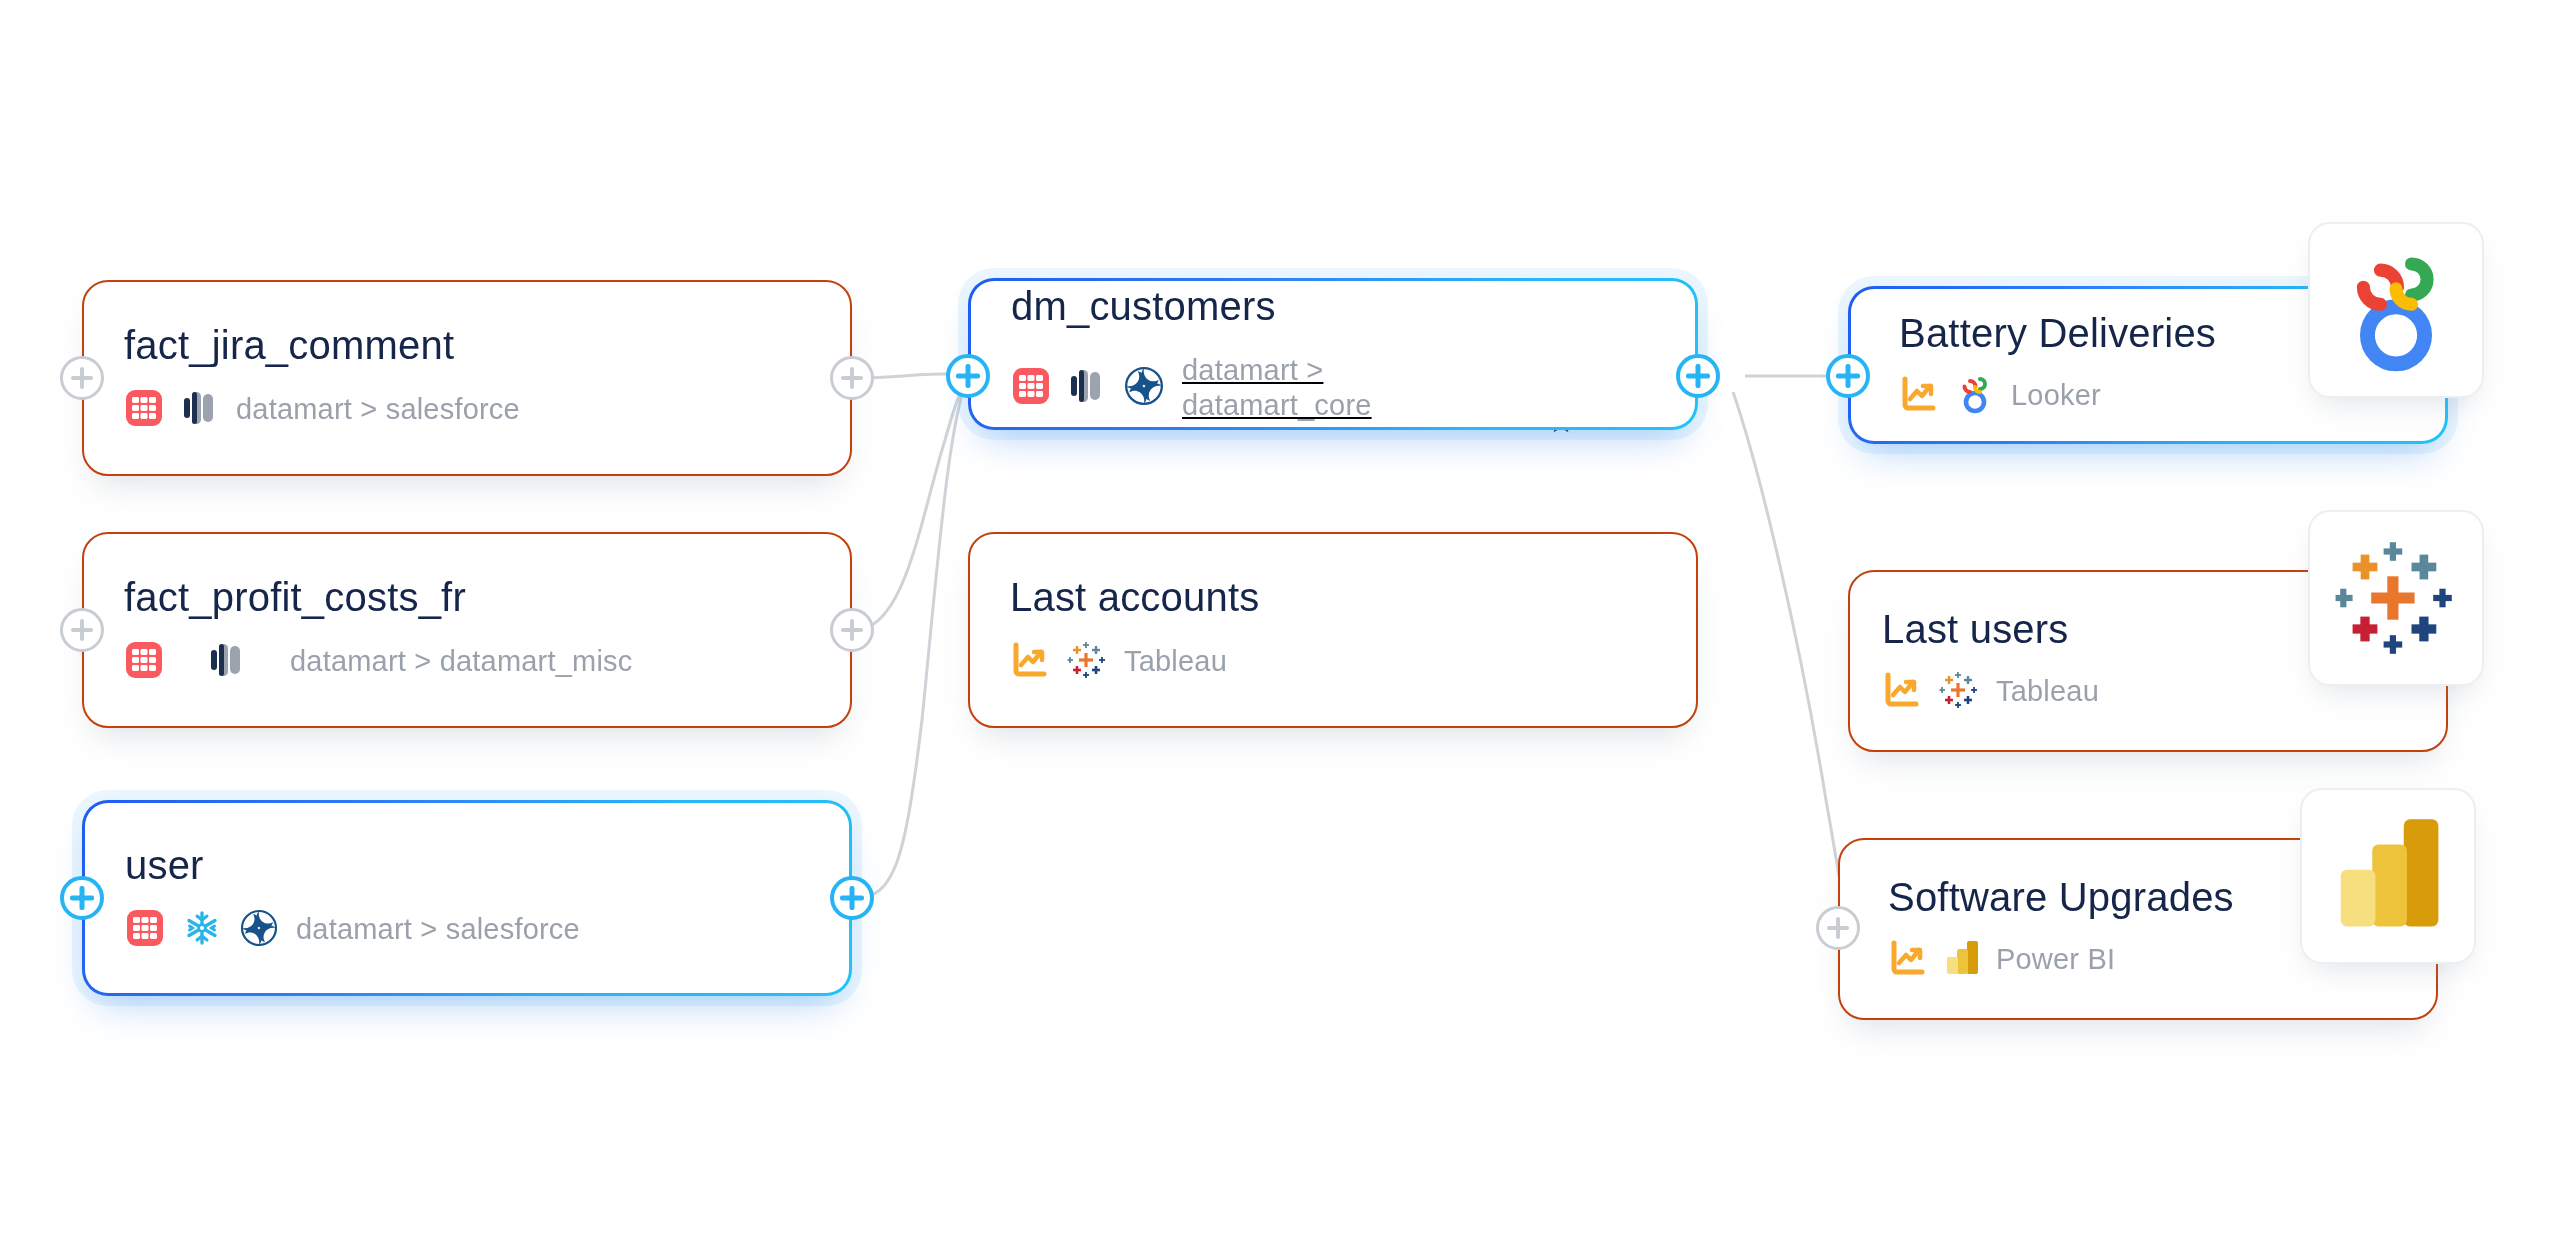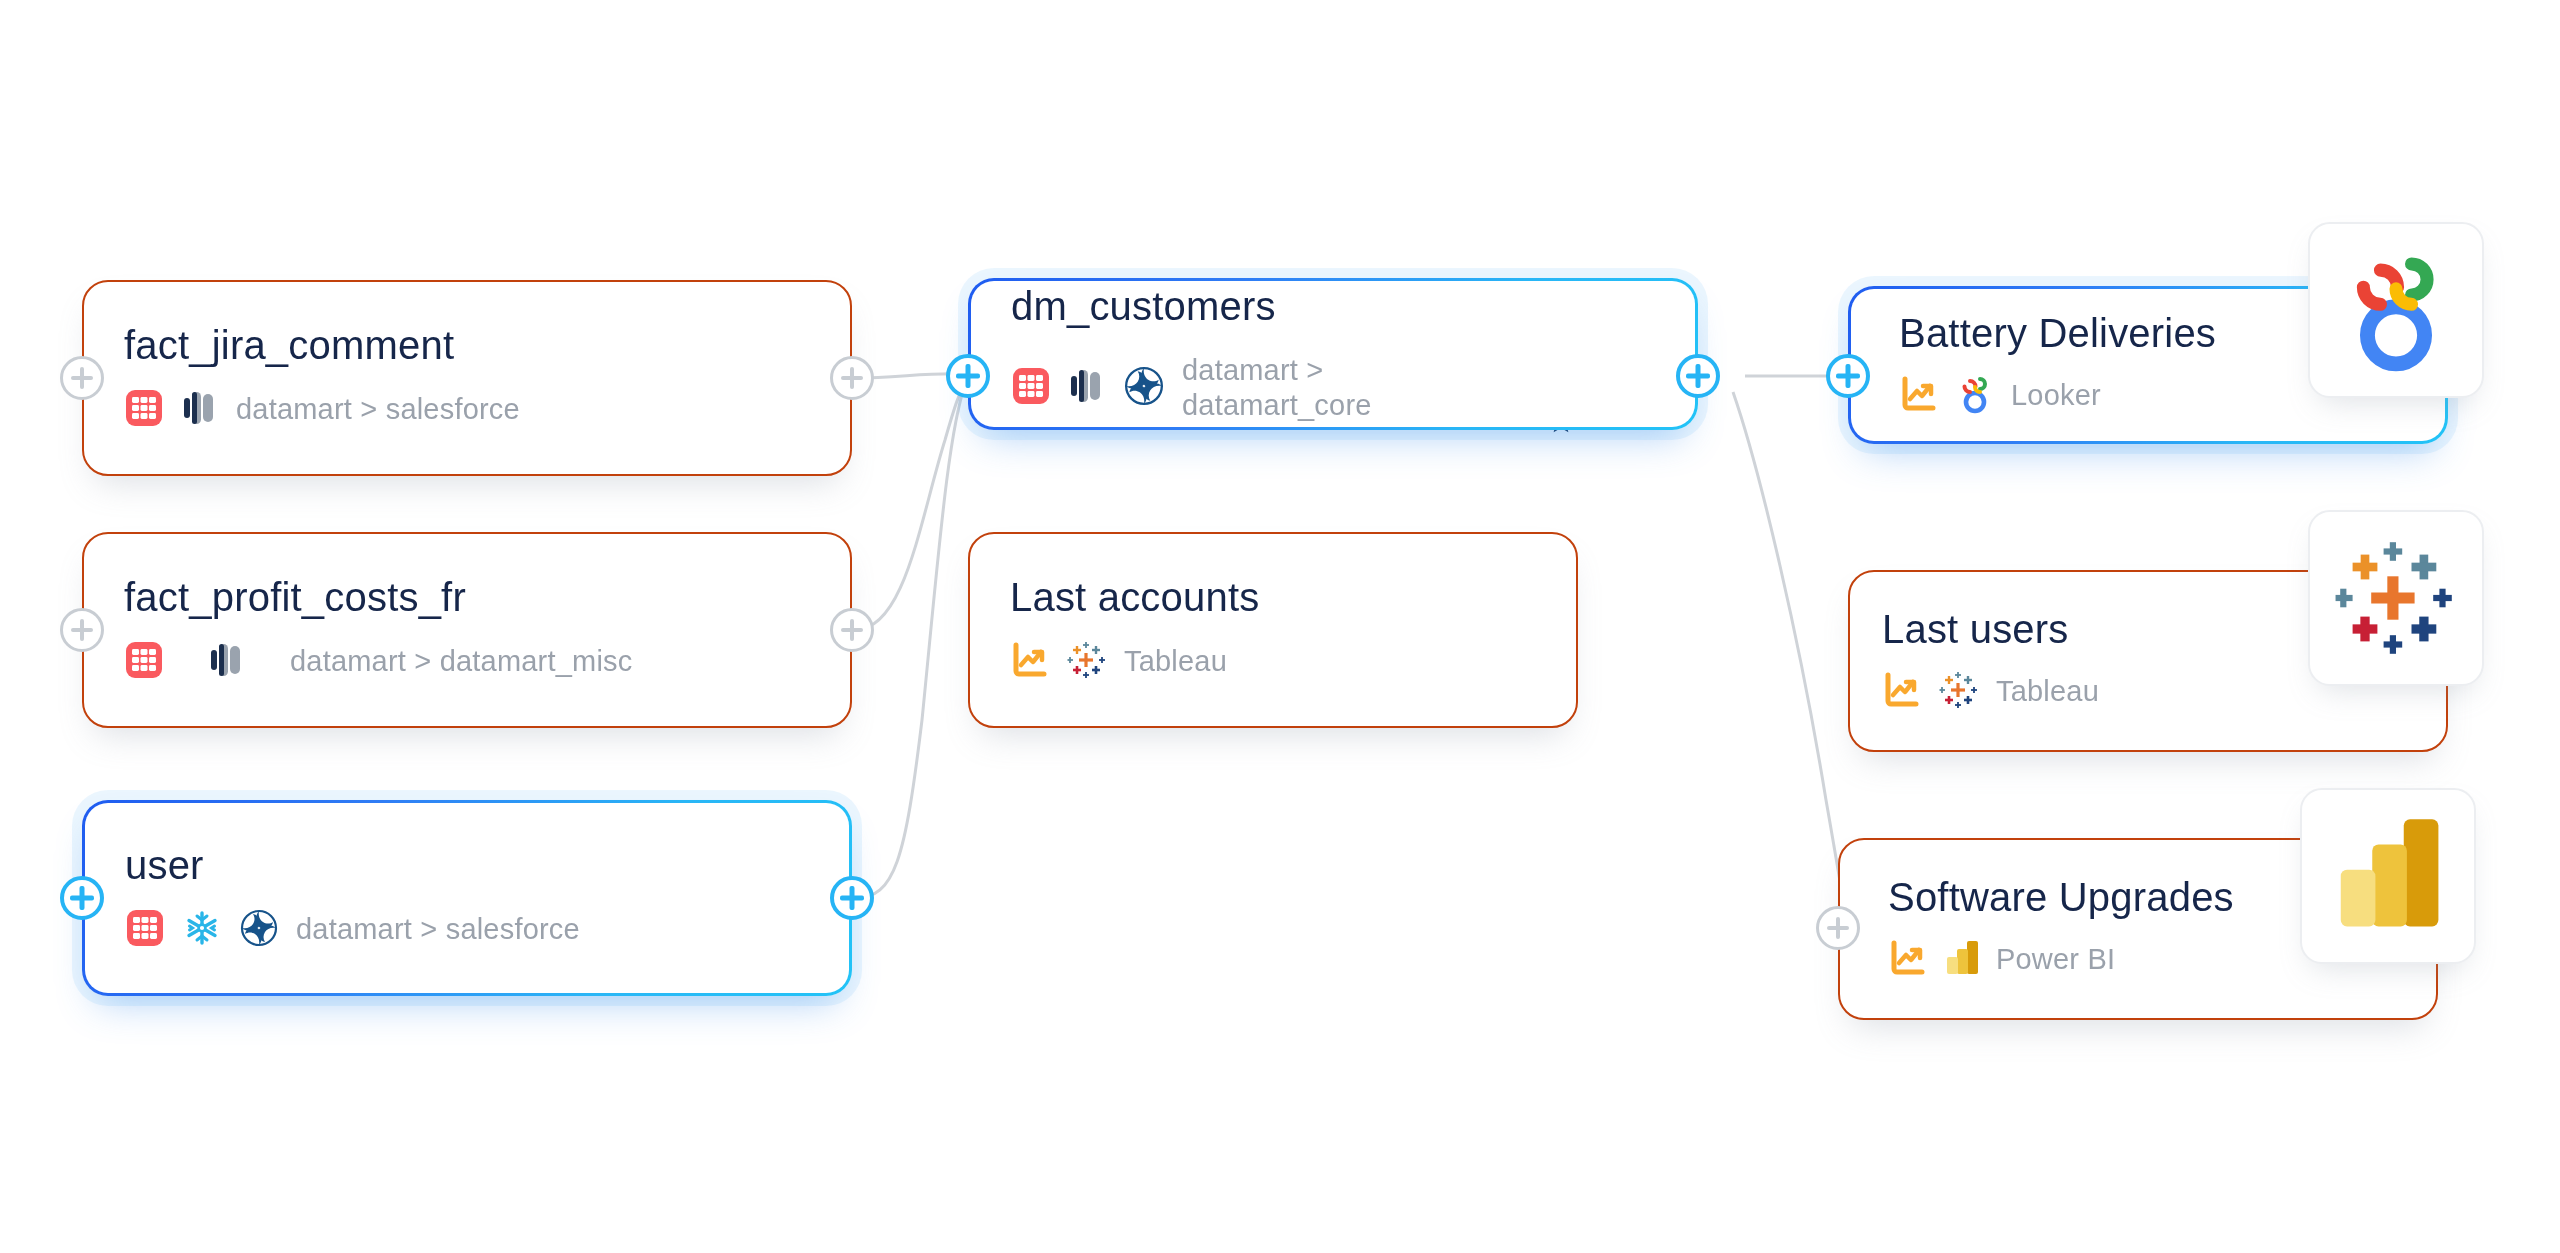--- a/index.html
+++ b/index.html
@@ -332,21 +332,21 @@
     <svg class="star" width="26" height="25" viewBox="0 0 24 23">
         <path d="M12 0l3.1 7.2 7.9.6-6 5.1 1.8 7.6L12 16.6 5.2 20.5 7 12.9 1 7.8l7.9-.6z" fill="#142d52"></path>
       </svg>
   </div>
   <div class="plus blue" style="left:60px; top:876px;"></div>
   <div class="plus blue" style="left:830px; top:876px;"></div>
 
   <div class="card highlight" style="left:968px; top:278px; width:730px; height:152px;">
     <div class="card-body">
       <div class="card-title">dm_customers</div>
-      <div class="card-meta" style="margin-top:26px;">
+      <div class="card-meta" style="margin-top:26px;text-decoration:underline;">
         <span class="icon">
           <svg width="40" height="40" viewBox="0 0 40 40">
             <rect x="2" y="2" width="36" height="36" rx="9" fill="#fa5a5f"></rect>
             <g fill="#ffffff">
               <rect x="8" y="9" width="7" height="6" rx="1.4"></rect>
               <rect x="16.5" y="9" width="7" height="6" rx="1.4"></rect>
               <rect x="25" y="9" width="7" height="6" rx="1.4"></rect>
               <rect x="8" y="17" width="7" height="6" rx="1.4"></rect>
               <rect x="16.5" y="17" width="7" height="6" rx="1.4"></rect>
               <rect x="25" y="17" width="7" height="6" rx="1.4"></rect>
@@ -393,21 +393,21 @@
     <svg class="star" width="26" height="25" viewBox="0 0 24 23">
         <path d="M12 0l3.1 7.2 7.9.6-6 5.1 1.8 7.6L12 16.6 5.2 20.5 7 12.9 1 7.8l7.9-.6z" fill="#c4c8cd"></path>
       </svg>
     <svg class="star" width="26" height="25" viewBox="0 0 24 23">
         <path d="M12 0l3.1 7.2 7.9.6-6 5.1 1.8 7.6L12 16.6 5.2 20.5 7 12.9 1 7.8l7.9-.6z" fill="#142d52"></path>
       </svg>
   </div>
   <div class="plus blue" style="left:946px; top:354px;"></div>
   <div class="plus blue" style="left:1676px; top:354px;"></div>
 
-  <div class="card plain" style="left:968px; top:532px; width:610px; height:196px;">
+  <div class="card plain" style="left:968px; top:532px; width:730px; height:196px;">
     <div class="card-body">
       <div class="card-title">Last accounts</div>
       <div class="card-meta" style="margin-top:22px;">
         <span class="icon">
           <svg width="40" height="40" viewBox="0 0 40 40">
             <path d="M6 5 v26 a3 3 0 0 0 3 3 h25" fill="none" stroke="#f9a82e" stroke-width="5" stroke-linecap="round"></path>
             <path d="M11 25 l7-8 5 5 8-10" fill="none" stroke="#f9a82e" stroke-width="4.5" stroke-linecap="round" stroke-linejoin="round"></path>
             <path d="M24 12 h8 v8" fill="none" stroke="#f9a82e" stroke-width="4.5" stroke-linecap="round" stroke-linejoin="round"></path>
           </svg>
         </span>

